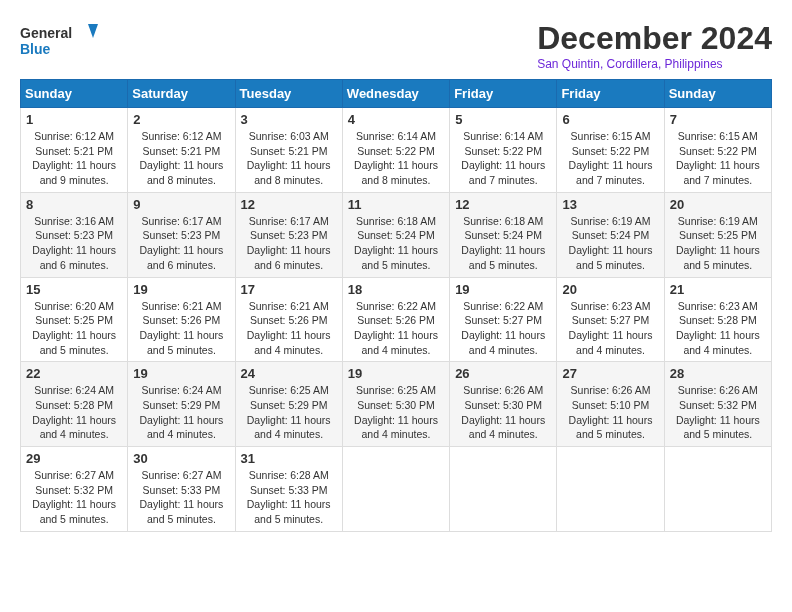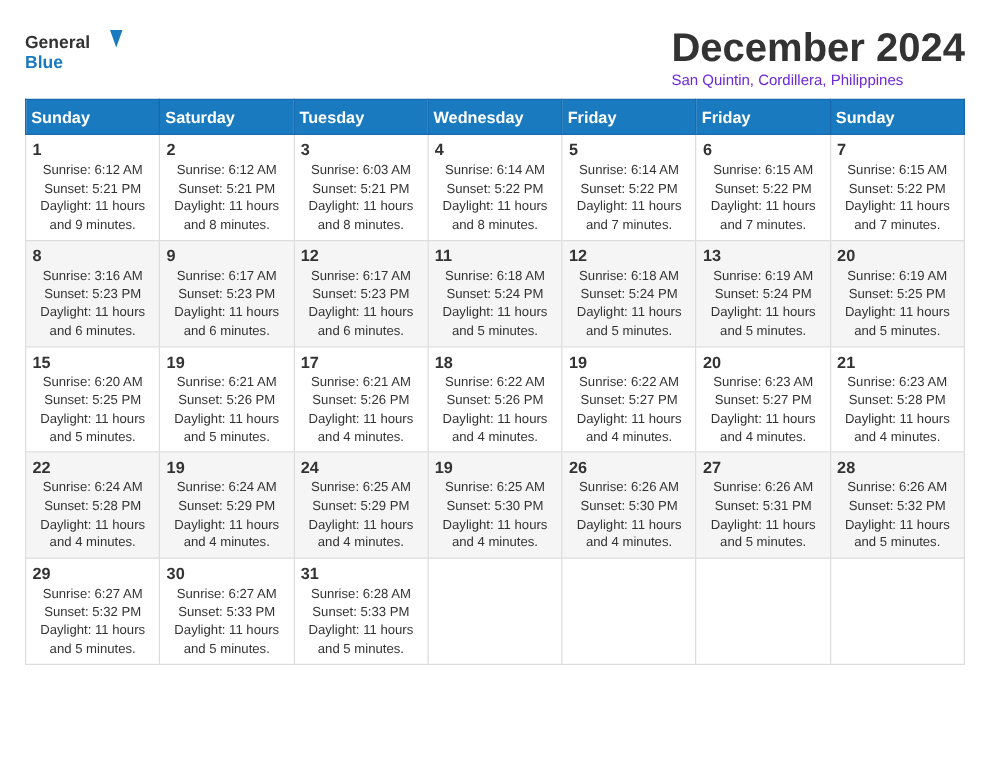--- a/index.html
+++ b/index.html
@@ -318,21 +318,21 @@
         <div class="cell-content">
           <div>Sunrise: 6:26 AM</div>
           <div>Sunset: 5:30 PM</div>
           <div>Daylight: 11 hours and 4 minutes.</div>
         </div>
       </td>
           <td>
         <span class="day-number">27</span>
         <div class="cell-content">
           <div>Sunrise: 6:26 AM</div>
-          <div>Sunset: 5:31 PM</div>
+          <div>Sunset: 5:10 PM</div>
           <div>Daylight: 11 hours and 5 minutes.</div>
         </div>
       </td>
           <td>
         <span class="day-number">28</span>
         <div class="cell-content">
           <div>Sunrise: 6:26 AM</div>
           <div>Sunset: 5:32 PM</div>
           <div>Daylight: 11 hours and 5 minutes.</div>
         </div>

